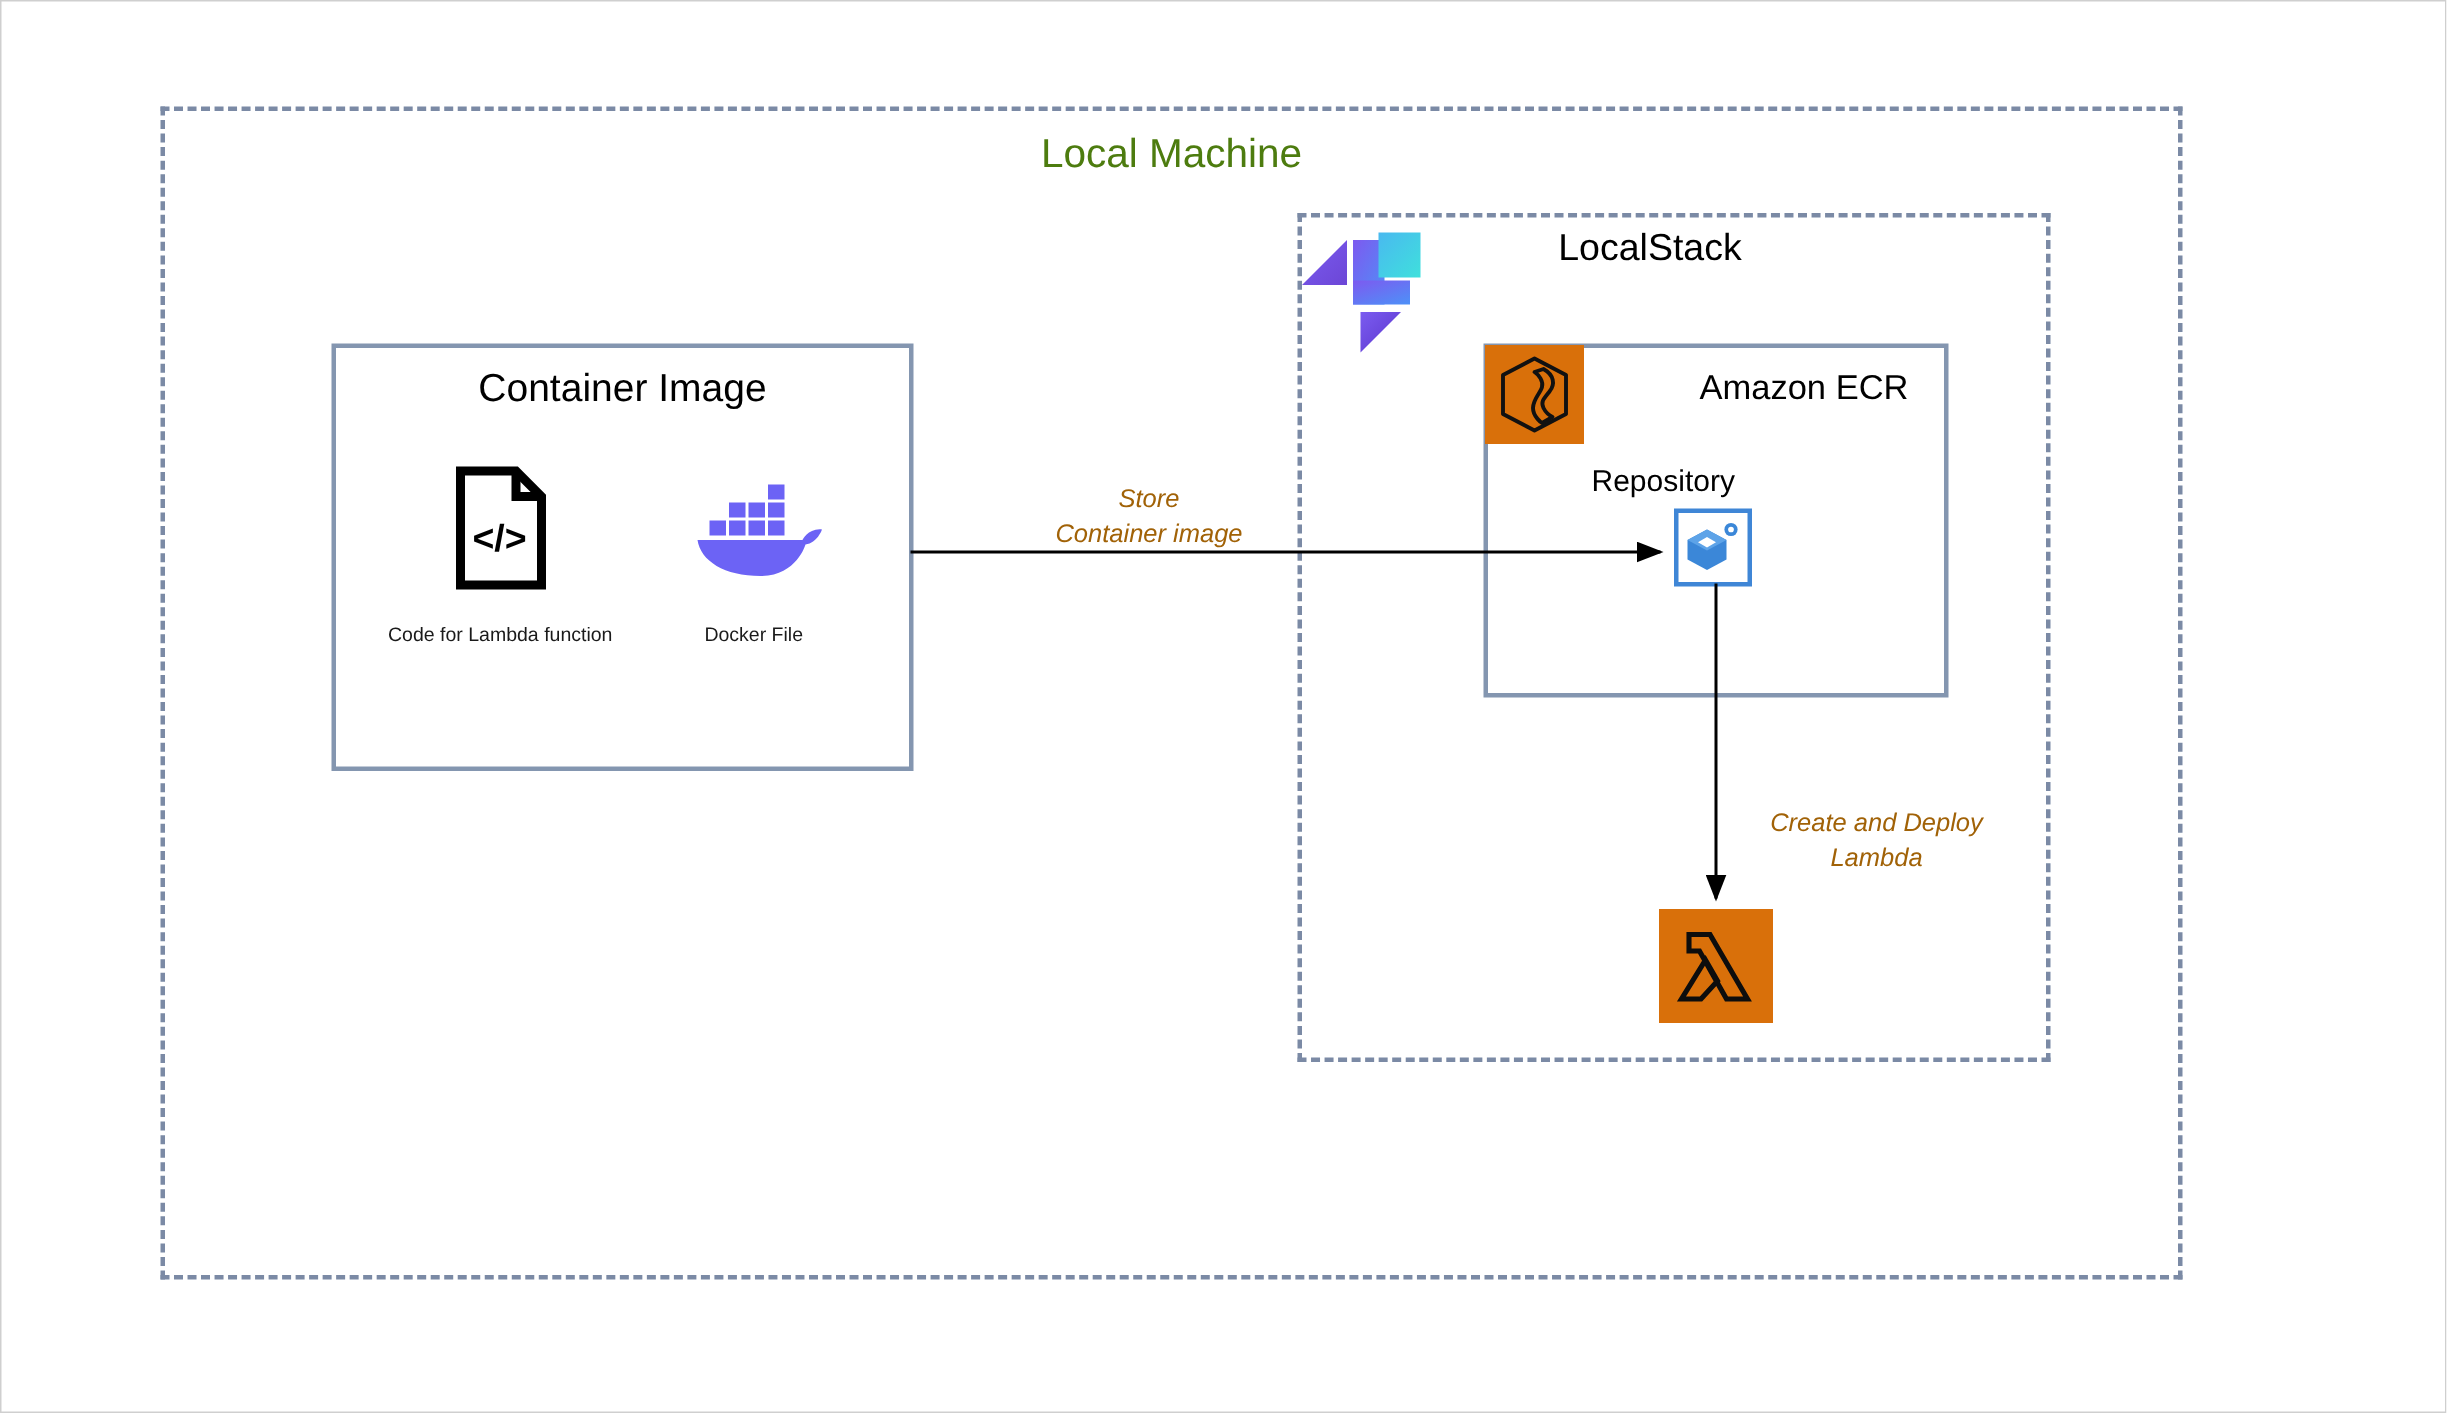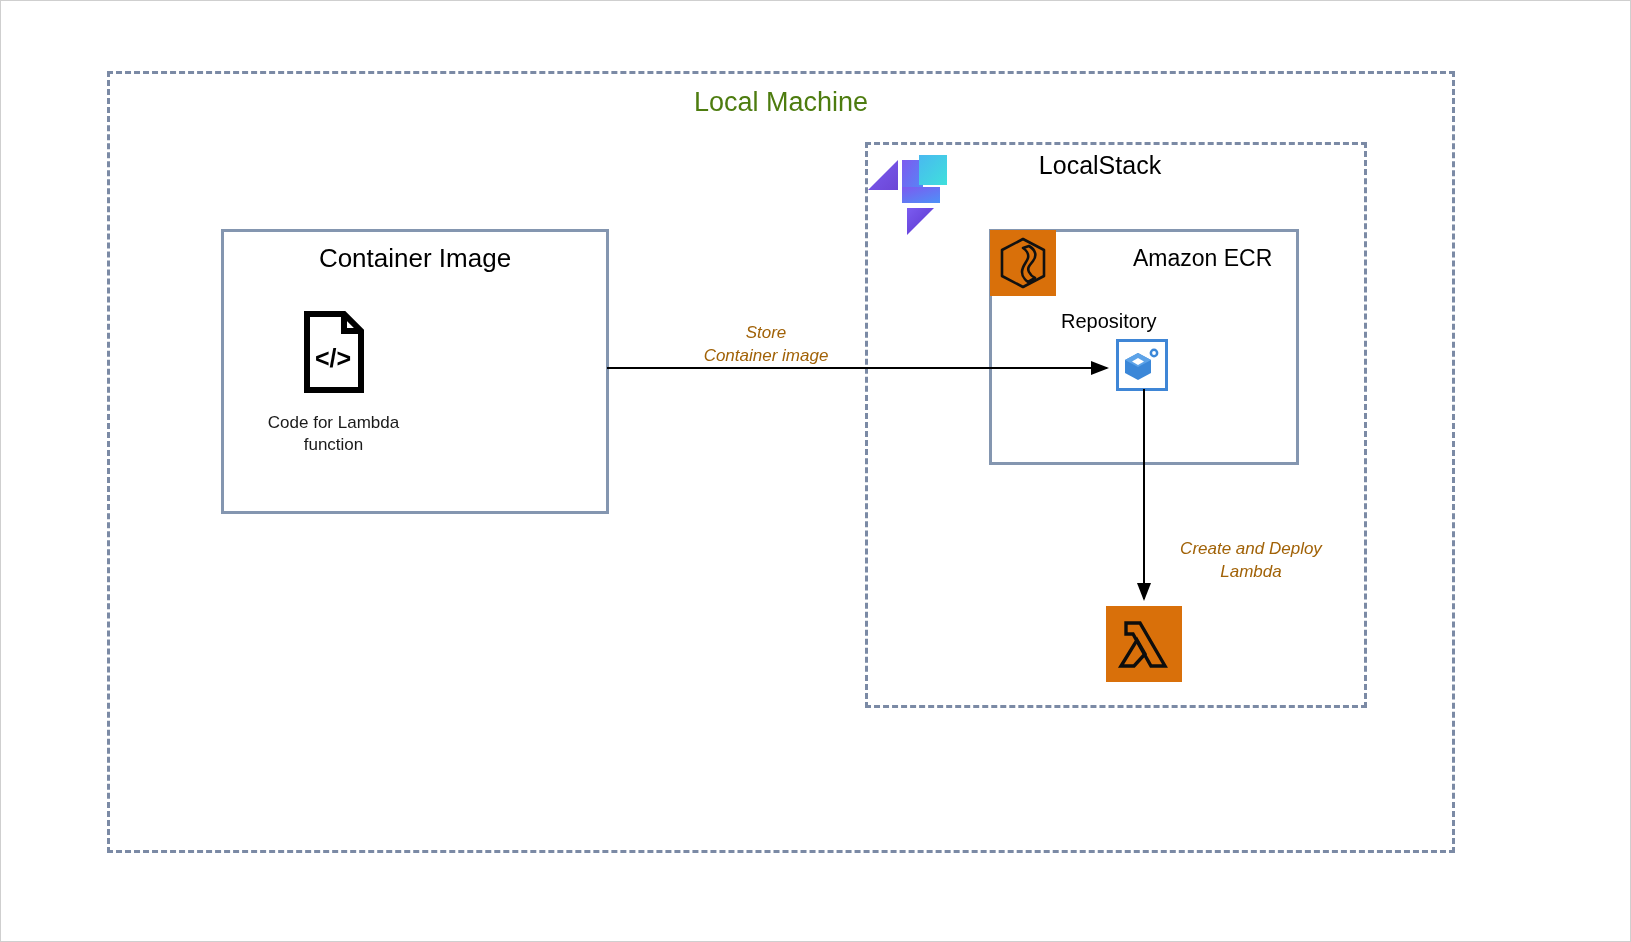--- a/index.html
+++ b/index.html
@@ -105,21 +105,21 @@
   #code-item { left: 245px; top: 305px; width: 175px; }
   #docker-item { left: 424px; top: 305px; width: 155px; }
   .ci-glyph {
     height: 92px;
     display: flex;
     align-items: center;
     justify-content: center;
   }
   .ci-label {
     margin-top: 14px;
-    font-size: 17px;
+    font-size: 13px;
     line-height: 22px;
     color: #1a1a1a;
   }
 
   
   #ecr-box {
     left: 988px;
     top: 228px;
     width: 310px;
     height: 236px;
@@ -247,20 +247,39 @@
     <div class="ci-glyph">
       <svg width="64" height="84" viewBox="0 0 64 84" xmlns="http://www.w3.org/2000/svg">
         <path d="M5,4 L42,4 L59,21 L59,80 L5,80 Z" fill="#ffffff" stroke="#000000" stroke-width="6" stroke-linejoin="miter"></path>
         <path d="M42,4 L42,21 L59,21" fill="none" stroke="#000000" stroke-width="6"></path>
         <text x="31" y="57" font-family="'Liberation Sans', sans-serif" font-size="25" font-weight="bold" fill="#000000" text-anchor="middle">&lt;/&gt;</text>
       </svg>
     </div>
     <div class="ci-label">Code for Lambda function</div>
   </div>
 
+  <div class="ci-item" id="docker-item">
+    <div class="ci-glyph">
+      <svg width="96" height="72" viewBox="0 0 96 72" xmlns="http://www.w3.org/2000/svg">
+        <g fill="#6c63f5">
+          <rect x="18" y="31" width="11" height="10"></rect>
+          <rect x="31" y="31" width="11" height="10"></rect>
+          <rect x="44" y="31" width="11" height="10"></rect>
+          <rect x="57" y="31" width="11" height="10"></rect>
+          <rect x="31" y="19" width="11" height="10"></rect>
+          <rect x="44" y="19" width="11" height="10"></rect>
+          <rect x="57" y="19" width="11" height="10"></rect>
+          <rect x="57" y="7" width="11" height="10"></rect>
+          <path d="M10,44 L80,44 C80,44 84,36 93,37 C93,37 90,46 82,47
+                   C82,47 76,68 52,68 C28,68 12,58 10,44 Z"></path>
+        </g>
+      </svg>
+    </div>
+    <div class="ci-label">Docker File</div>
+  </div>
 
   <div class="solid-box" id="ecr-box"></div>
   <div id="ecr-icon-tile">
     <svg width="66" height="66" viewBox="0 0 66 66" xmlns="http://www.w3.org/2000/svg">
       <path d="M33,9 L54,20 L54,46 L33,57 L12,46 L12,20 Z" fill="none" stroke="#111111" stroke-width="2.6" stroke-linejoin="round"></path>
       <path d="M39,16 C46,20 47,26 43,31 C39,36 37,38 39,42
                C41,46 45,48 45,48 L38,52 C38,52 32,48 32,42
                C32,36 37,32 38,28 C39,24 36,20 33,18 Z" fill="none" stroke="#111111" stroke-width="2.6" stroke-linejoin="round"></path>
     </svg>
   </div>

